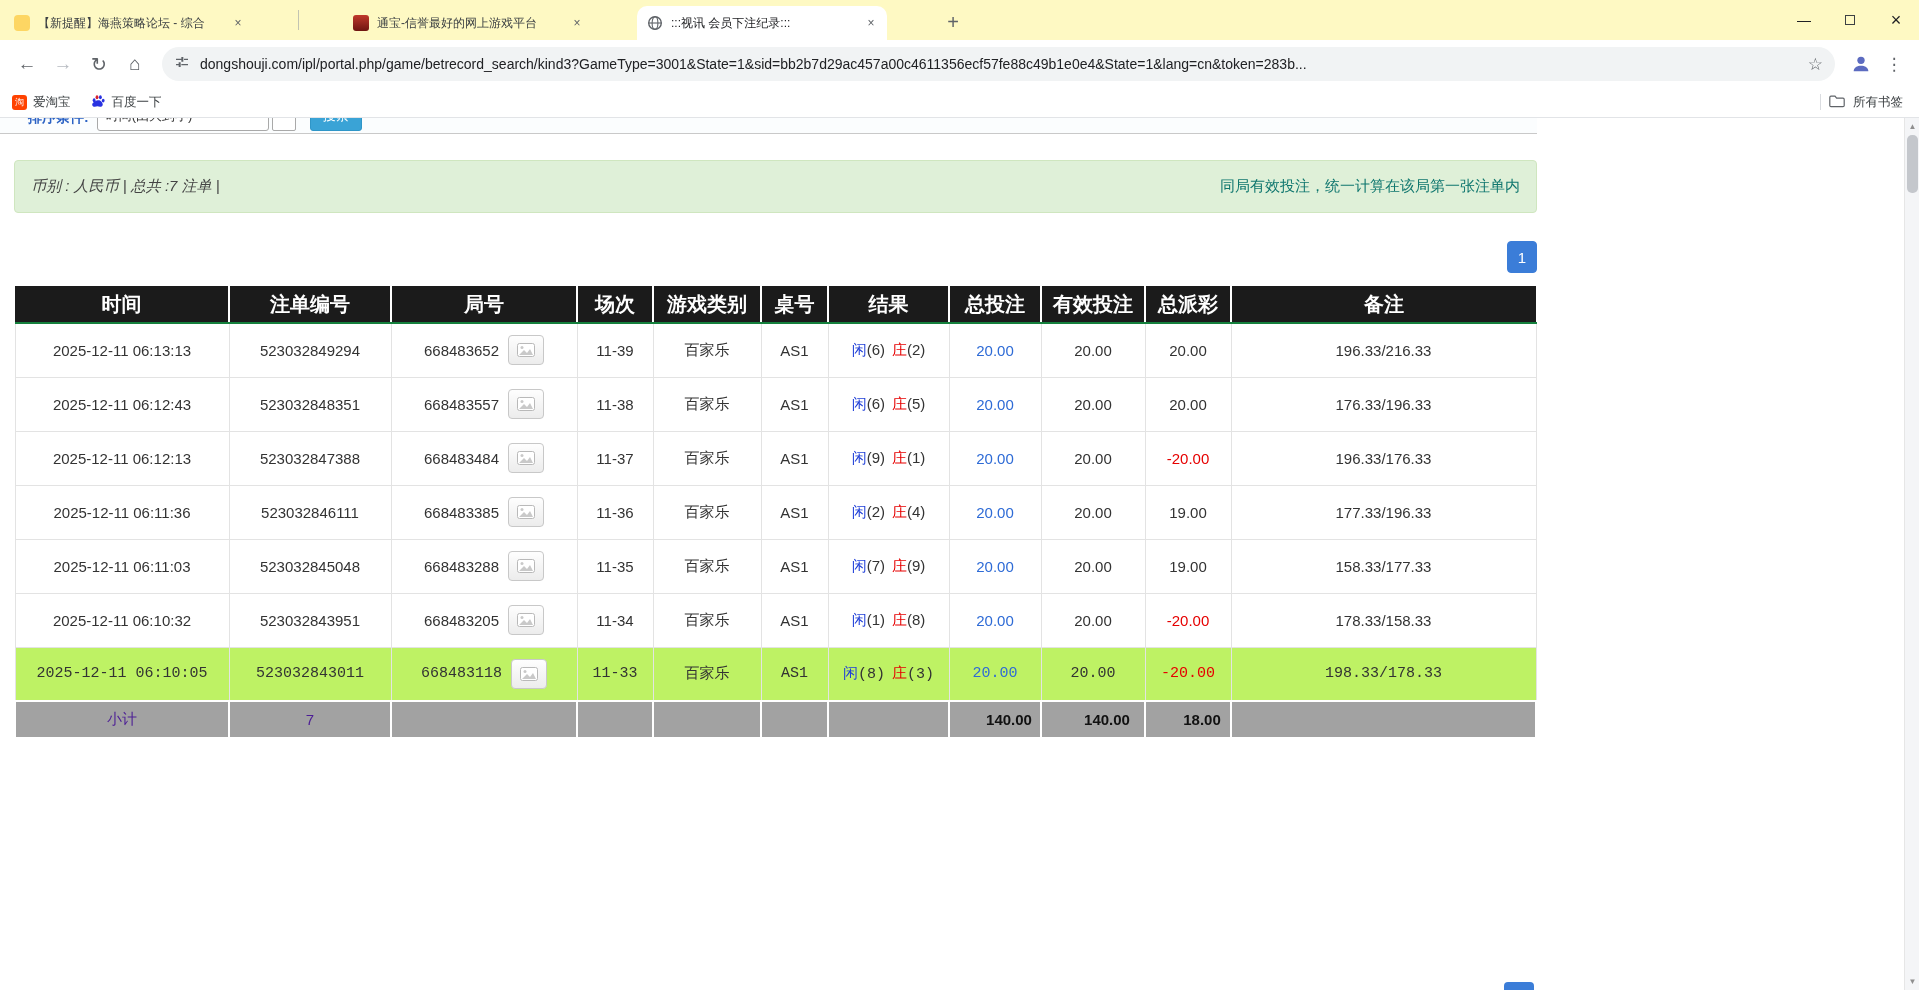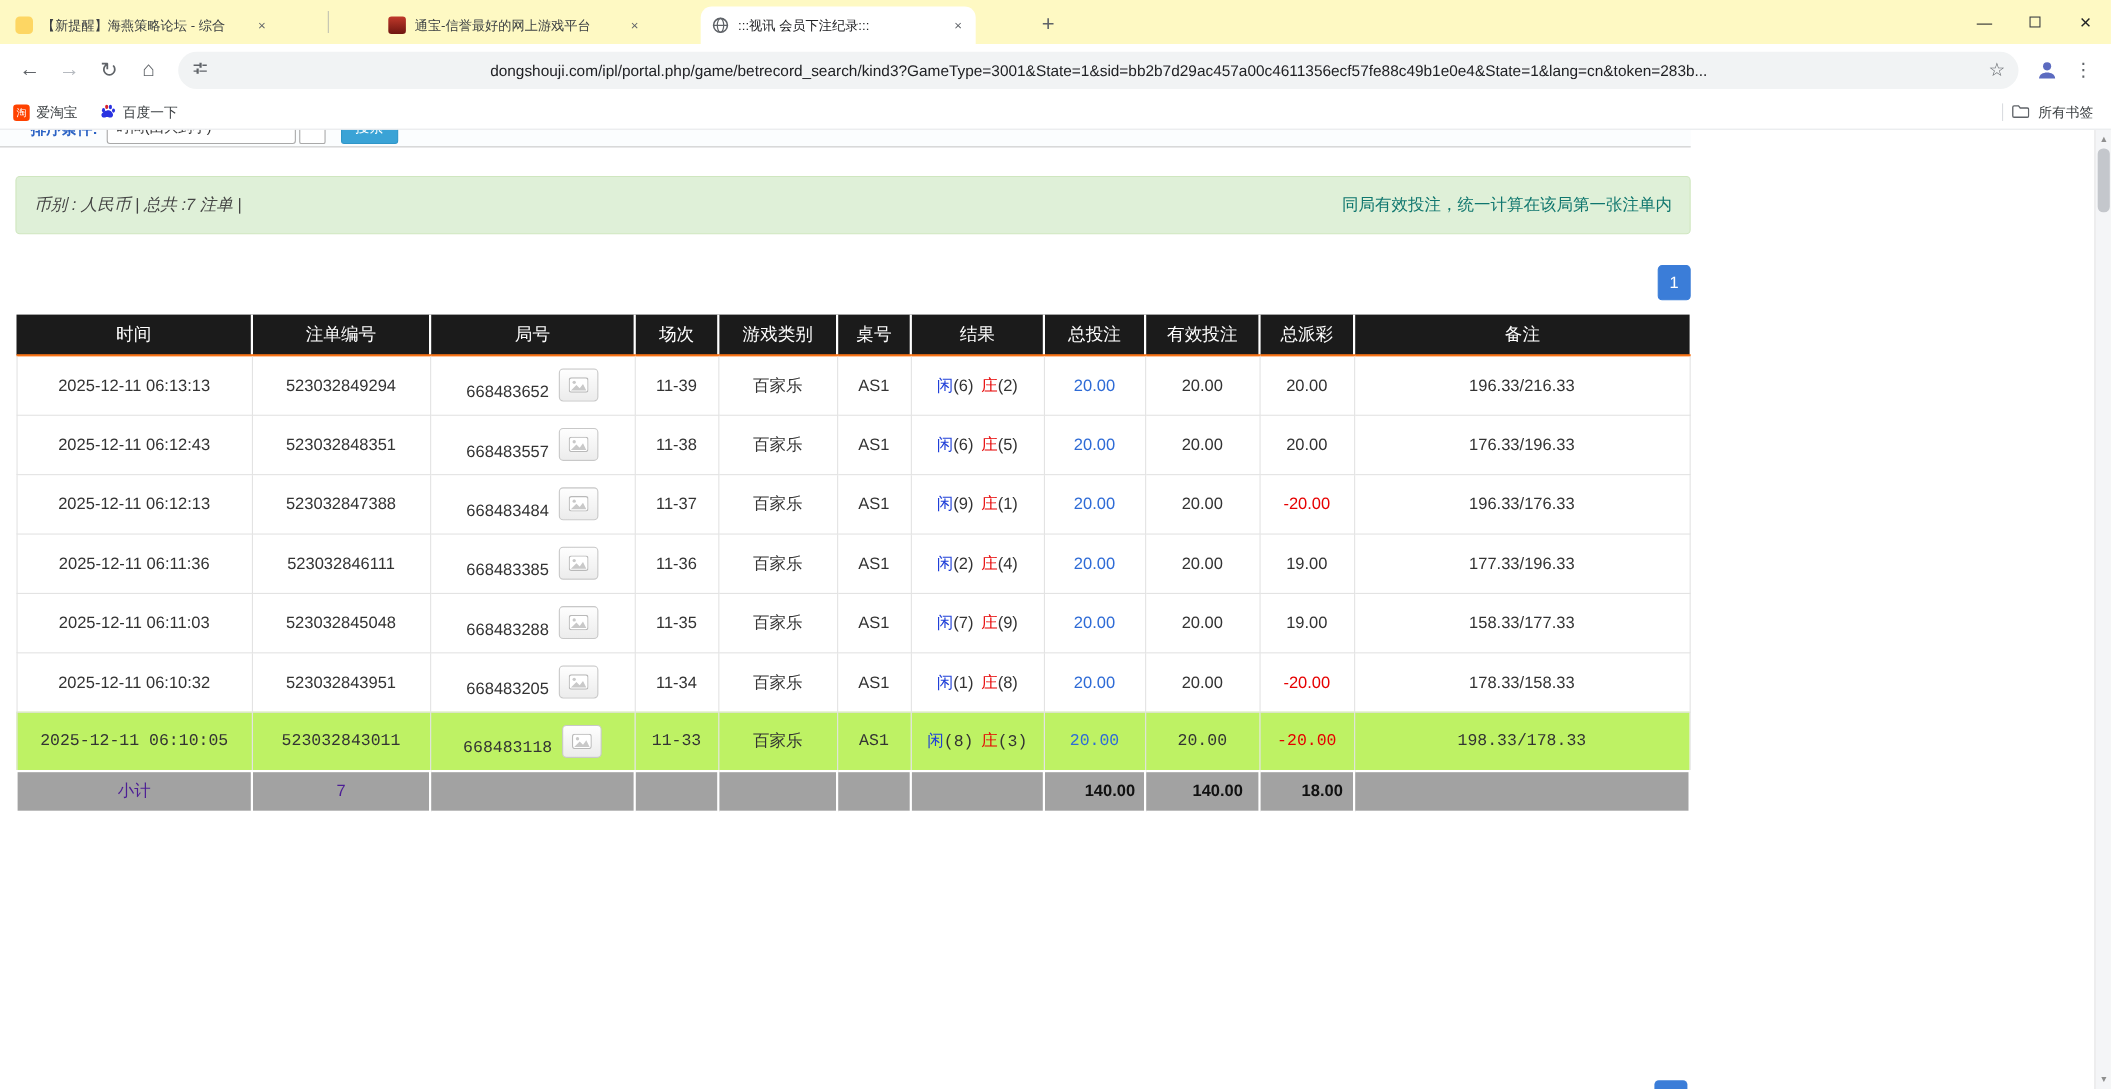--- a/index.html
+++ b/index.html
@@ -22,21 +22,21 @@
   .win-controls { position:absolute; right:0; top:0; height:40px; display:flex; }
   .win-btn { width:46px; height:40px; display:flex; align-items:center; justify-content:center;
              font-size:14px; color:#202124; }
   .max-box { width:10px; height:10px; border:1.2px solid #3c4043; display:inline-block; }
 
   .navbar { height:48px; background:#fff; display:flex; align-items:center; padding:0 10px; gap:2px; }
   .nav-btn { width:34px; height:34px; border-radius:50%; display:flex; align-items:center; justify-content:center;
              font-size:19px; color:#5f6368; }
   .nav-btn.disabled { color:#b6bac0; }
   .addr-pill { flex:1; height:34px; background:#f1f3f4; border-radius:17px; margin:0 8px;
-               display:flex; align-items:center; padding:0 12px; gap:10px; min-width:0;text-align:center; }
+               display:flex; align-items:center; padding:0 12px; gap:10px; min-width:0; }
   .addr-url { flex:1; font-size:14px; color:#202124; font-weight:500; white-space:nowrap; overflow:hidden; }
   .star-btn { font-size:17px; color:#5f6368; }
   .avatar-btn { width:32px; height:32px; border-radius:50%; display:flex; align-items:center; justify-content:center; }
   .menu-btn { width:30px; height:34px; display:flex; align-items:center; justify-content:center; font-size:17px; color:#5f6368; }
 
   .bookmarksbar { height:30px; background:#fff; border-bottom:1px solid #e2e4e7; display:flex; align-items:center;
                   padding:0 12px; gap:20px; position:relative; font-size:12.5px; color:#3c4043; }
   .bm-item { display:flex; align-items:center; gap:6px; }
   .bm-ico-tao { width:15px; height:15px; background:#ff4200; border-radius:3px; color:#fff; font-size:9px;
                 display:flex; align-items:center; justify-content:center; }
@@ -60,34 +60,34 @@
                  padding:16px; display:flex; justify-content:space-between; align-items:center; font-size:15px; }
   .summary-left { color:#444;font-style:italic; }
   .summary-right { color:#0f766e; }
 
   .pager-row { margin-top:28px; display:flex; justify-content:flex-end; }
   .page-btn { min-width:30px; height:32px; background:#3b7dd8; border:1px solid #3b7dd8; border-radius:4px;
               color:#fff; font-size:15px; }
 
   table.bet-table { margin-top:13px; width:100%; border-collapse:collapse; table-layout:fixed;
                     font-size:15px; color:#333; }
-  .bet-table thead th { background:#1b1b1b; color:#fff; height:37px; font-size:16px; font-weight:normal;
-                        border-right:2px solid #fff; border-bottom:2px solid #f97316; }
+  .bet-table thead th { background:#1b1b1b; color:#fff; height:37px; font-size:20px; font-weight:bold;
+                        border-right:2px solid #fff; border-bottom:2px solid #15803d; }
   .bet-table thead th:last-child { border-right:none; }
   .bet-table tbody td { height:54px; text-align:center; border:1px solid #e3e3e3; background:#fff; }
   .bet-table tr.highlight td { background:#bef264;font-family:Liberation Mono, monospace; }
   .bet-table tfoot td { height:37px; background:#a2a2a2; border:2px solid #fff; text-align:center; }
   .flabel { color:#4c1d95; }
   .fnum { color:#111; font-weight:bold;padding-left:28px; }
   .link-blue { color:#2e6bd6; }
   .res-blue { color:#1f3fd8; }
   .res-red { color:#e60000; }
   .res-gap { margin-left:7px; }
   .neg { color:#e60000; }
-  .round-wrap { display:inline-flex; align-items:flex-end; gap:9px; }
+  .round-wrap { display:inline-flex; align-items:center; gap:9px; }
   .vid-btn { width:36px; height:30px; border:1px solid #c8c8c8; border-radius:4px;
              background:linear-gradient(#fefefe,#ececec); display:inline-flex; align-items:center; justify-content:center; }
 
   .pager-bottom { position:absolute; left:1504px; bottom:0; width:30px; height:8px; background:#3b7dd8;
                   border-radius:4px 4px 0 0; }
 
   
   .scrollbar { position:fixed; top:118px; right:0; bottom:0; width:15px; background:#f4f5f7; border-left:1px solid #e6e6e6; }
   .scroll-up, .scroll-down { position:absolute; left:0; width:15px; text-align:center; font-size:8px; color:#8f8f8f; }
   .scroll-up { top:4px; }

